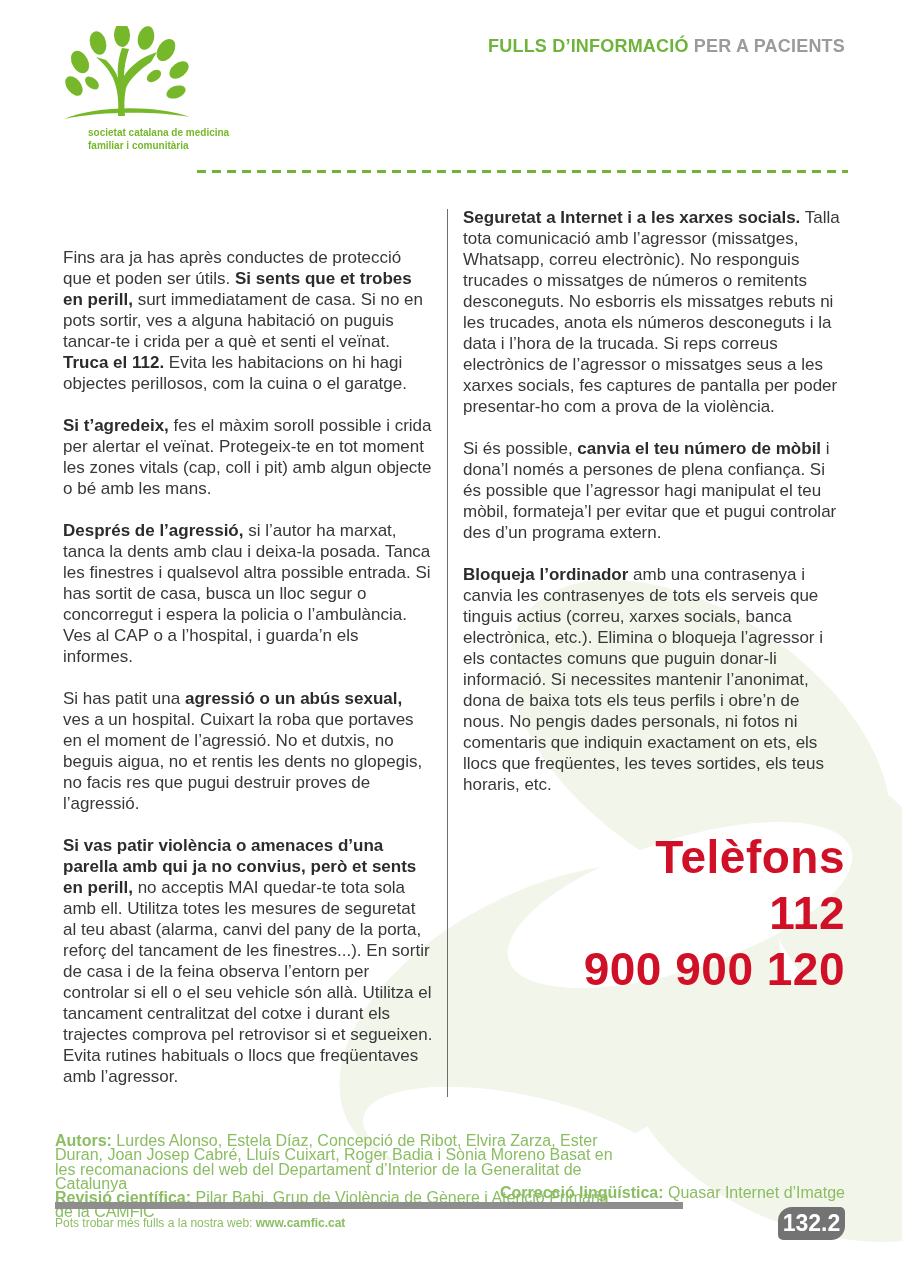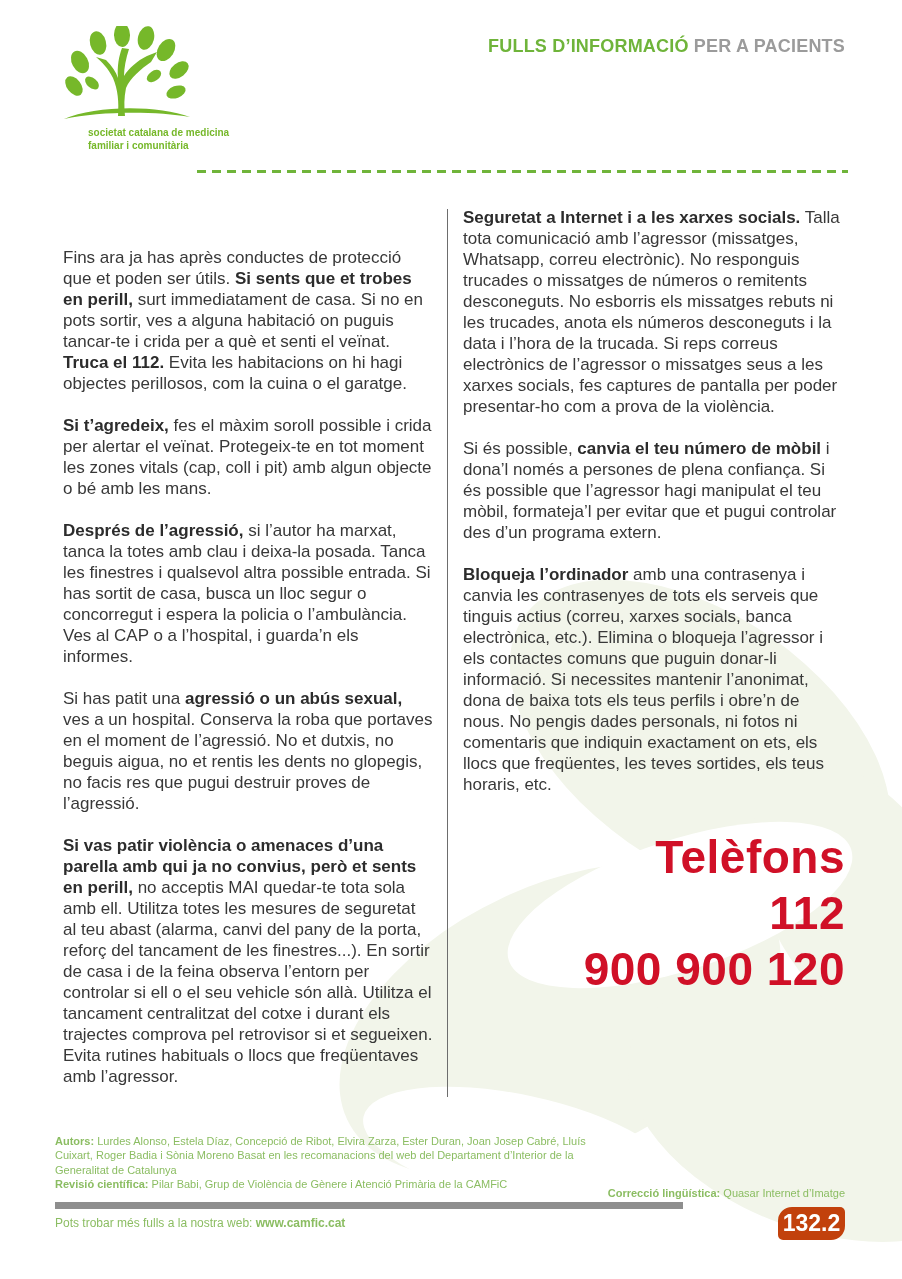--- a/index.html
+++ b/index.html
@@ -54,29 +54,29 @@
   
   .phones {
     margin-top: 34px; text-align: right;
     color: #d01027; font-weight: 700; font-size: 46px; line-height: 56px;
     letter-spacing: 0.5px;
   }
 
   
   .credits {
     position: absolute; left: 55px; top: 1134px; width: 790px; height: 68px; z-index: 1;
-    font-size: 11px; line-height: 14.3px; color: #8bbd62;
+    font-size: 16px; line-height: 14.3px; color: #8bbd62;
   }
   .credits b { font-weight: 700; }
   .credits-left { width: 562px; }
   .correction { position: absolute; right: 0; bottom: 2px; white-space: nowrap; }
   .gray-bar { position: absolute; left: 55px; top: 1202px; width: 628px; height: 7px; background: #8e8e8e; z-index: 1; }
   .badge {
     position: absolute; left: 778px; top: 1207px; width: 67px; height: 33px; z-index: 2;
-    background: #c2410c; color: #ffffff; font-weight: 700; font-size: 23px;
+    background: #737373; color: #ffffff; font-weight: 700; font-size: 23px;
     display: flex; align-items: center; justify-content: center;
     border-radius: 14px 5px 14px 5px;
   }
   .web-line { position: absolute; left: 55px; top: 1216px; z-index: 1; font-size: 12px; color: #8bbd62; }
   .web-line b { font-weight: 700; }
 </style>
 </head>
 <body>
 
 <div class="page">
@@ -117,22 +117,22 @@
   <div class="kicker">
     <span class="green">FULLS D’INFORMACIÓ</span><span class="gray"> PER A PACIENTS</span>
   </div>
 
   <div class="dashes"></div>
 
   <div class="columns">
     <div class="col-left" id="col-left">
         <p class="body-para"><span>Fins ara ja has après conductes de protecció que et poden ser útils. </span><b>Si sents que et trobes en perill,</b><span> surt immediatament de casa. Si no en pots sortir, ves a alguna habitació on puguis tancar-te i crida per a què et senti el veïnat. </span><b>Truca el 112.</b><span> Evita les habitacions on hi hagi objectes perillosos, com la cuina o el garatge.</span></p>
         <p class="body-para"><b>Si t’agredeix,</b><span> fes el màxim soroll possible i crida per alertar el veïnat. Protegeix-te en tot moment les zones vitals (cap, coll i pit) amb algun objecte o bé amb les mans.</span></p>
-        <p class="body-para"><b>Després de l’agressió,</b><span> si l’autor ha marxat, tanca la totes amb clau i deixa-la posada. Tanca les finestres i qualsevol altra possible entrada. Si has sortit de casa, busca un lloc segur o concorregut i espera la policia o l’ambulància. Ves al CAP o a l’hospital, i guarda’n els informes.</span></p>
-        <p class="body-para"><span>Si has patit una </span><b>agressió o un abús sexual,</b><span> ves a un hospital. Conserva la roba que portaves en el moment de l’agressió. No et dutxis, no beguis aigua, no et rentis les dents no glopegis, no facis res que pugui destruir proves de l’agressió.</span></p>
+        <p class="body-para"><b>Després de l’agressió,</b><span> si l’autor ha marxat, tanca la dents amb clau i deixa-la posada. Tanca les finestres i qualsevol altra possible entrada. Si has sortit de casa, busca un lloc segur o concorregut i espera la policia o l’ambulància. Ves al CAP o a l’hospital, i guarda’n els informes.</span></p>
+        <p class="body-para"><span>Si has patit una </span><b>agressió o un abús sexual,</b><span> ves a un hospital. Cuixart la roba que portaves en el moment de l’agressió. No et dutxis, no beguis aigua, no et rentis les dents no glopegis, no facis res que pugui destruir proves de l’agressió.</span></p>
         <p class="body-para"><b>Si vas patir violència o amenaces d’una parella amb qui ja no convius, però et sents en perill,</b><span> no acceptis MAI quedar-te tota sola amb ell. Utilitza totes les mesures de seguretat al teu abast (alarma, canvi del pany de la porta, reforç del tancament de les finestres...). En sortir de casa i de la feina observa l’entorn per controlar si ell o el seu vehicle són allà. Utilitza el tancament centralitzat del cotxe i durant els trajectes comprova pel retrovisor si et segueixen. Evita rutines habituals o llocs que freqüentaves amb l’agressor.</span></p>
       </div>
     <div class="col-divider"></div>
     <div class="col-right">
       <div id="right-paras">
           <p class="body-para"><b>Seguretat a Internet i a les xarxes socials.</b><span> Talla tota comunicació amb l’agressor (missatges, Whatsapp, correu electrònic). No responguis trucades o missatges de números o remitents desconeguts. No esborris els missatges rebuts ni les trucades, anota els números desconeguts i la data i l’hora de la trucada. Si reps correus electrònics de l’agressor o missatges seus a les xarxes socials, fes captures de pantalla per poder presentar-ho com a prova de la violència.</span></p>
           <p class="body-para"><span>Si és possible, </span><b>canvia el teu número de mòbil</b><span> i dona’l només a persones de plena confiança. Si és possible que l’agressor hagi manipulat el teu mòbil, formateja’l per evitar que et pugui controlar des d’un programa extern.</span></p>
           <p class="body-para"><b>Bloqueja l’ordinador</b><span> amb una contrasenya i canvia les contrasenyes de tots els serveis que tinguis actius (correu, xarxes socials, banca electrònica, etc.). Elimina o bloqueja l’agressor i els contactes comuns que puguin donar-li informació. Si necessites mantenir l’anonimat, dona de baixa tots els teus perfils i obre’n de nous. No pengis dades personals, ni fotos ni comentaris que indiquin exactament on ets, els llocs que freqüentes, les teves sortides, els teus horaris, etc.</span></p>
         </div>
       <div class="phones">

